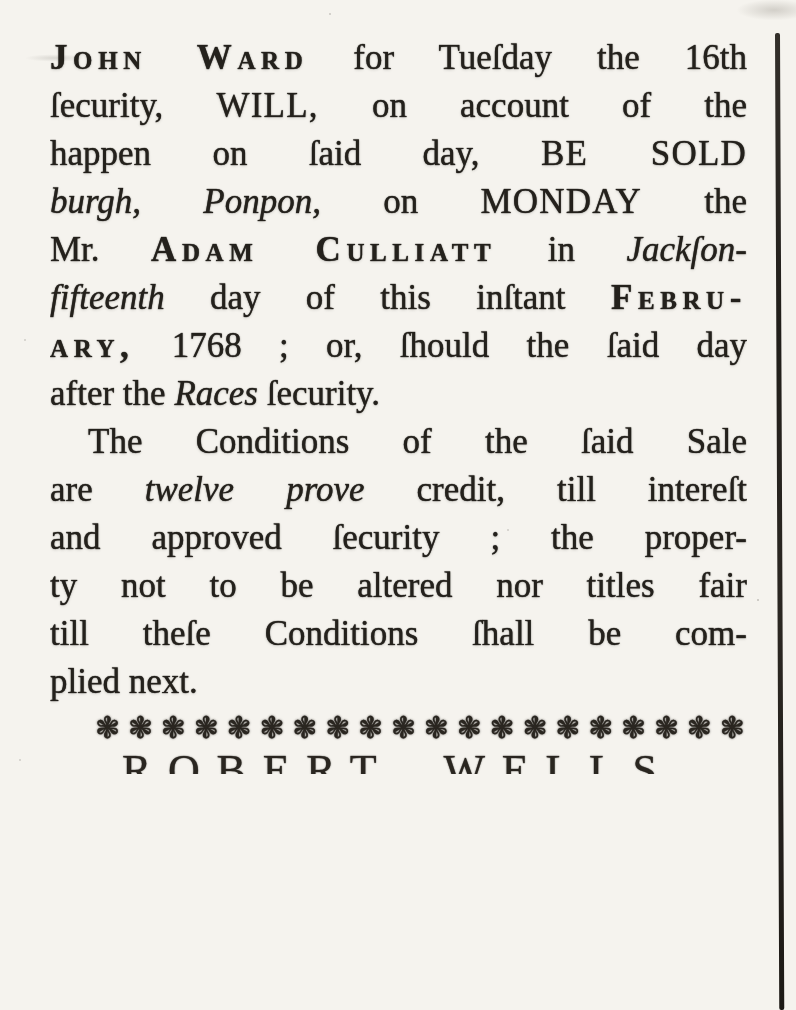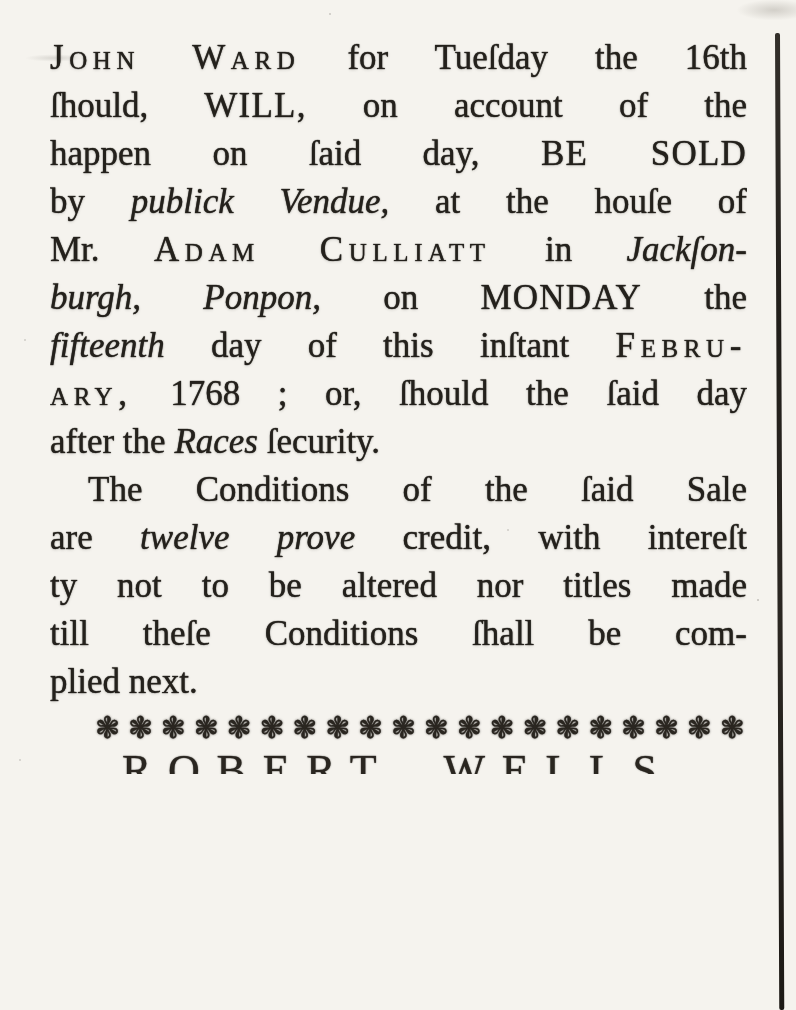--- a/index.html
+++ b/index.html
@@ -44,21 +44,21 @@
   }
   .line {
     height: 48px;
     overflow: hidden;
     text-align: justify;
     text-align-last: justify;
     white-space: normal;
   }
   .line.end { text-align: left; text-align-last: left; }
   .caps { letter-spacing: 0.035em; }
-  .sc   { font-variant: small-caps; letter-spacing: 0.16em; }
+  .sc   { font-variant: small-caps; letter-spacing: 0.16em; font-weight: bold; }
   .it   { font-style: italic; text-align: right; }
   .u    { border-bottom: 3px solid rgba(36,33,28,.75); padding-bottom: 7px; }
   .manicule {
     font-family: "DejaVu Sans", sans-serif;
     font-size: 1.12em;
     vertical-align: -5px;
     margin-right: 14px;
     letter-spacing: 0;
     text-shadow: 0 0 1.5px rgba(36,33,28,.9);
   }
@@ -93,31 +93,31 @@
   }
 </style>
 </head>
 <body>
 
 <div class="page">
   <div class="column-rule"></div>
   <main class="ad">
     <div>
         <div class="line"><span class="sc">John Ward</span><span> for Tueſday </span><span class="u">the 16</span><span>th</span></div>
-        <div class="line"><span>ſhould, </span><span class="caps">WILL,</span><span> on account of the</span></div>
+        <div class="line"><span>ſecurity, </span><span class="caps">WILL,</span><span> on account of the</span></div>
         <div class="line"><span>happen on ſaid day, </span><span class="caps">BE SOLD</span></div>
-        <div class="line"><span>by </span><span class="it">publick Vendue,</span><span> at the houſe of</span></div>
+        <div class="line"><span class="it">burgh, Ponpon,</span><span> on </span><span class="caps">MONDAY</span><span> the</span></div>
         <div class="line"><span>Mr. </span><span class="sc">Adam Culliatt</span><span> in </span><span class="it">Jackſon-</span></div>
-        <div class="line"><span class="it">burgh, Ponpon,</span><span> on </span><span class="caps">MONDAY</span><span> the</span></div>
         <div class="line"><span class="it">fifteenth</span><span> day of this inſtant </span><span class="sc">Febru-</span></div>
         <div class="line"><span class="sc">ary,</span><span> 1768 ; or, ſhould the ſaid day</span></div>
         <div class="line end"><span>after the </span><span class="it">Races</span><span> ſecurity.</span></div>
         <div class="line" style="text-indent: 38px;"><span>The Conditions of the ſaid Sale</span></div>
-        <div class="line"><span>are </span><span class="it">twelve prove</span><span> credit, with intereſt</span></div>
-        <div class="line"><span>ty not to be altered nor titles made</span></div>
+        <div class="line"><span>are </span><span class="it">twelve prove</span><span> credit, till intereſt</span></div>
+        <div class="line"><span>and approved ſecurity ; the proper-</span></div>
+        <div class="line"><span>ty not to be altered nor titles fair</span></div>
         <div class="line"><span>till theſe Conditions ſhall be com-</span></div>
         <div class="line end"><span>plied next.</span></div>
       </div>
     <div class="ornaments">
         <span class="orn">❃</span>
         <span class="orn">❃</span>
         <span class="orn">❃</span>
         <span class="orn">❃</span>
         <span class="orn">❃</span>
         <span class="orn">❃</span>

